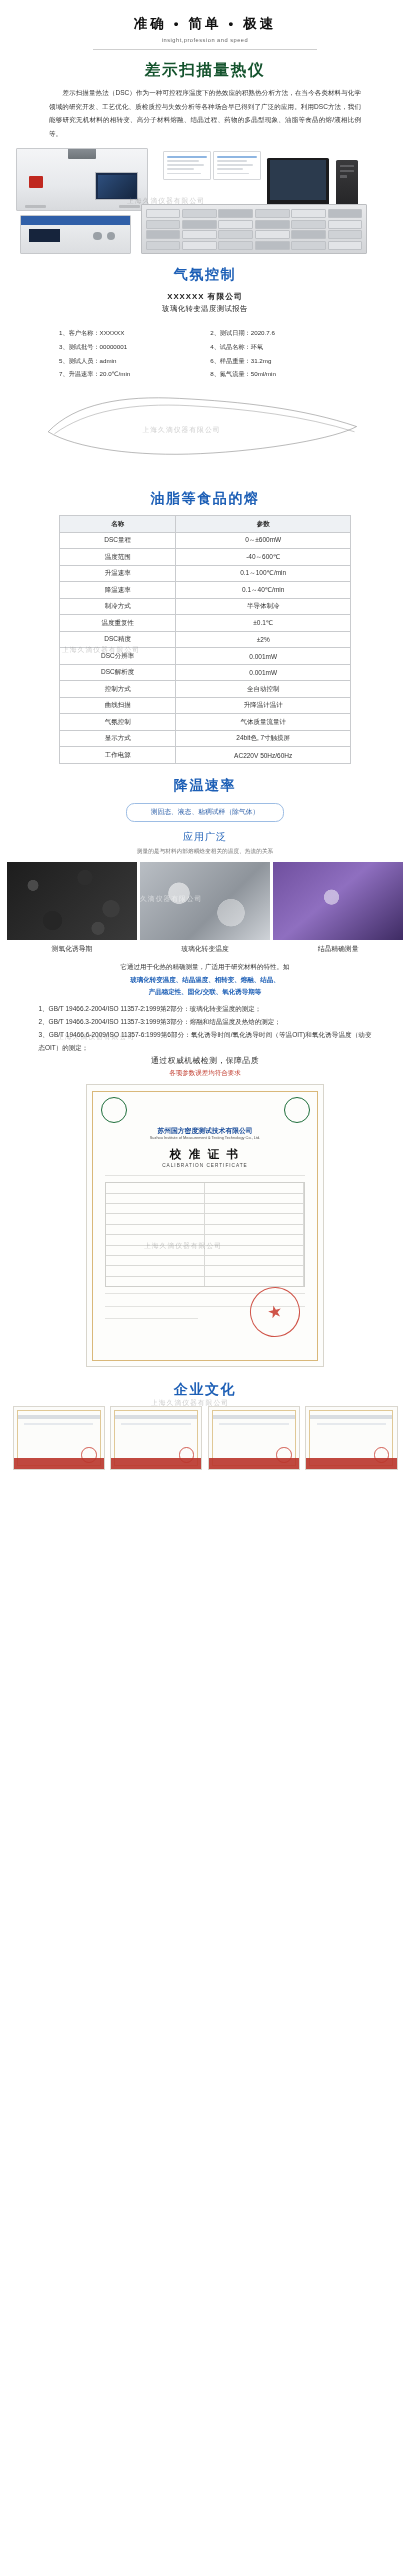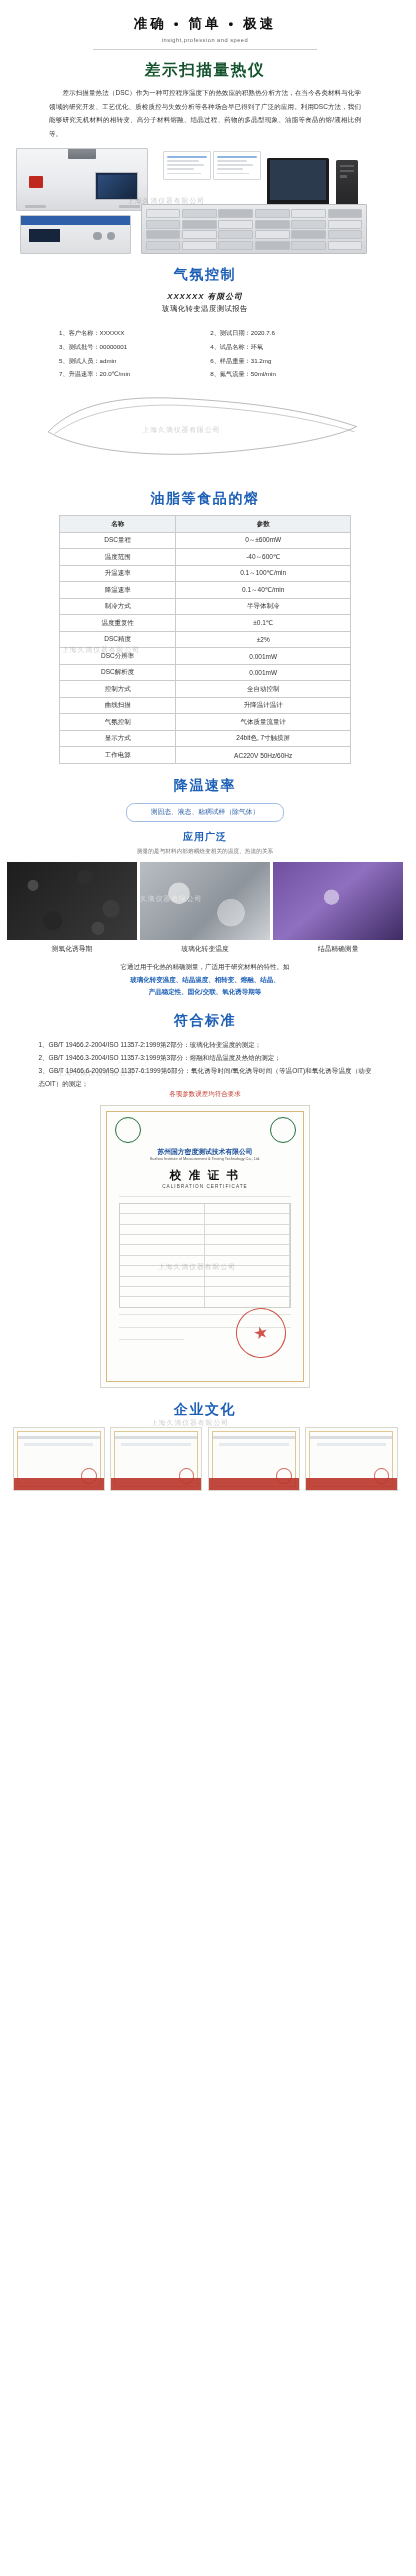--- a/index.html
+++ b/index.html
@@ -65,21 +65,21 @@
   .wm{
     position:absolute;color:rgba(120,120,120,.38);font-size:6.8px;
     letter-spacing:1px;white-space:nowrap;pointer-events:none;
   }
 
   
   .sec-title{
     text-align:center;font-size:14px;font-weight:bold;color:#1d5fb6;
     letter-spacing:1.6px;margin:13.5px 0 7.3px;
   }
-  .rep-co{text-align:center;font-size:7.8px;font-weight:bold;color:#222;margin:3.1px 0 2.1px;letter-spacing:1px;font-style:italic;}
+  .rep-co{text-align:center;font-size:7.8px;font-weight:bold;color:#222;margin:3.1px 0 2.1px;letter-spacing:1px;}
   .rep-sub{text-align:center;font-size:7.3px;color:#222;margin-bottom:15px;letter-spacing:0.5px;}
 
   .rep-grid{
     width:292px;margin:0 auto;display:grid;grid-template-columns:1fr 1fr;
     row-gap:4.7px;column-gap:10.4px;font-size:6.2px;color:#333;
   }
 
   .curve-box{width:323px;height:89px;margin:8.3px auto 0;position:relative;}
   .curve-box svg{position:absolute;inset:0;}
 
@@ -87,21 +87,21 @@
   .tbl{width:292px;margin:3.1px auto 0;border-collapse:collapse;font-size:6.5px;}
   .tbl th,.tbl td{border:0.5px solid #c9cbce;height:13.5px;text-align:center;color:#333;}
   .tbl th{background:#eef1f4;font-weight:bold;}
   .tbl td.k{width:40%;}
 
   
   .scope-pill{
     width:156px;margin:2.1px auto 8.3px;border:0.5px solid #9dbde4;border-radius:8.3px;
     padding:3.6px 0;text-align:center;font-size:6.8px;color:#2b5ea8;
   }
-  .scope-h2{text-align:center;font-size:10px;font-weight:bold;color:#1d5fb6;letter-spacing:1px;}
+  .scope-h2{text-align:center;font-size:10px;font-weight:normal;color:#1d5fb6;letter-spacing:1px;}
   .scope-note{text-align:center;font-size:5.7px;color:#777;margin:3.6px 0 6.2px;}
 
   .mat-row{width:396px;margin:0 auto;display:flex;gap:3.1px;}
   .mat{flex:1;position:relative;}
   .mat-img{height:78px;position:relative;overflow:hidden;}
   .m1{background:
       radial-gradient(circle at 20% 30%, #4a4a4a 0 5.2px, transparent 5.7px),
       radial-gradient(circle at 60% 20%, #2e2e2e 0 7.3px, transparent 7.8px),
       radial-gradient(circle at 80% 60%, #3c3c3c 0 8.3px, transparent 8.9px),
       radial-gradient(circle at 35% 75%, #262626 0 9.4px, transparent 10px),
@@ -121,21 +121,21 @@
   }
   .scope-text b{color:#1d5fb6;}
 
   
   .std{width:333px;margin:3.1px auto 0;font-size:6.5px;line-height:13px;color:#333;text-align:justify;}
 
   
   .g-sub{text-align:center;font-size:7.8px;color:#333;margin:1px 0 3.1px;letter-spacing:0.5px;}
   .g-sub2{text-align:center;font-size:6.5px;color:#c0392b;margin-bottom:6.2px;}
 
-  .cert{width:208px;height:281px;margin:0 auto;background:#fdfdfb;border:0.5px solid #d8d5cc;position:relative;}
+  .cert{width:208px;height:281px;margin:0 auto;background:#fdfdfb;border:0.5px solid #d8d5cc;position:relative;padding-left:28px;}
   .cert-inner{position:absolute;inset:5.2px;border:1px solid #d9b87a;}
   .cert-title{position:absolute;left:0;right:0;text-align:center;font-weight:bold;color:#1a1a1a;}
   .cert-line{position:absolute;background:#e3e3e0;height:0.5px;}
   .cert-tbl{position:absolute;left:17.7px;right:17.7px;border:0.5px solid #cfcfcb;}
   .cert-tbl .r{height:9.4px;border-bottom:0.5px solid #d9d9d6;display:flex;}
   .cert-tbl .c{flex:1;border-right:0.5px solid #d9d9d6;}
   .cert-stamp{position:absolute;width:48px;height:48px;border:1.6px solid #c8372a;border-radius:50%;
               transform:rotate(-14deg);opacity:.85;}
   .cert-stamp:after{content:"";position:absolute;left:50%;top:50%;width:13.5px;height:13.5px;
                     margin:-6.8px 0 0 -6.8px;background:#c8372a;
@@ -365,30 +365,30 @@
       <div class="mat-cap">结晶精确测量</div>
     </div>
   </div>
 
   <div class="scope-text">
     <span>它通过用于化热的精确测量，广适用于研究材料的特性。如</span><br>
     <b>玻璃化转变温度、结晶温度、相转变、熔融、结晶、</b><br>
     <b>产品稳定性、固化/交联、氧化诱导期等</b>
   </div>
 
-  <div class="sec-title">符合标准</div>
   <div style="position:relative;">
     <div class="std">
       <div>1、GB/T 19466.2-2004/ISO 11357-2:1999第2部分：玻璃化转变温度的测定；</div>
       <div>2、GB/T 19466.3-2004/ISO 11357-3:1999第3部分：熔融和结晶温度及热焓的测定；</div>
       <div>3、GB/T 19466.6-2009/ISO 11357-6:1999第6部分：氧化诱导时间/氧化诱导时间（等温OIT)和氧化诱导温度（动变态OIT）的测定；</div>
     </div>
     <div class="wm" style="left:57px;top:30px;">上海久滴仪器有限公司</div>
   </div>
 
+  <div class="g-sub">通过权威机械检测，保障品质</div>
   <div class="g-sub2">各项参数误差均符合要求</div>
 
   <div class="cert">
     <div class="cert-inner"></div>
 
     <div style="position:absolute;left:13.5px;top:11.5px;width:24px;height:24px;border:1px solid #1f6f3c;border-radius:50%;"></div>
     <div style="position:absolute;right:13.5px;top:11.5px;width:24px;height:24px;border:1px solid #1f6f3c;border-radius:50%;"></div>
 
     <div class="cert-title" style="top:41px;font-size:6.8px;color:#1d4f9c;">苏州国方密度测试技术有限公司</div>
     <div class="cert-title" style="top:50px;font-size:3.9px;color:#555;font-weight:normal;">Suzhou Institute of Measurement &amp; Testing Technology Co., Ltd.</div>

